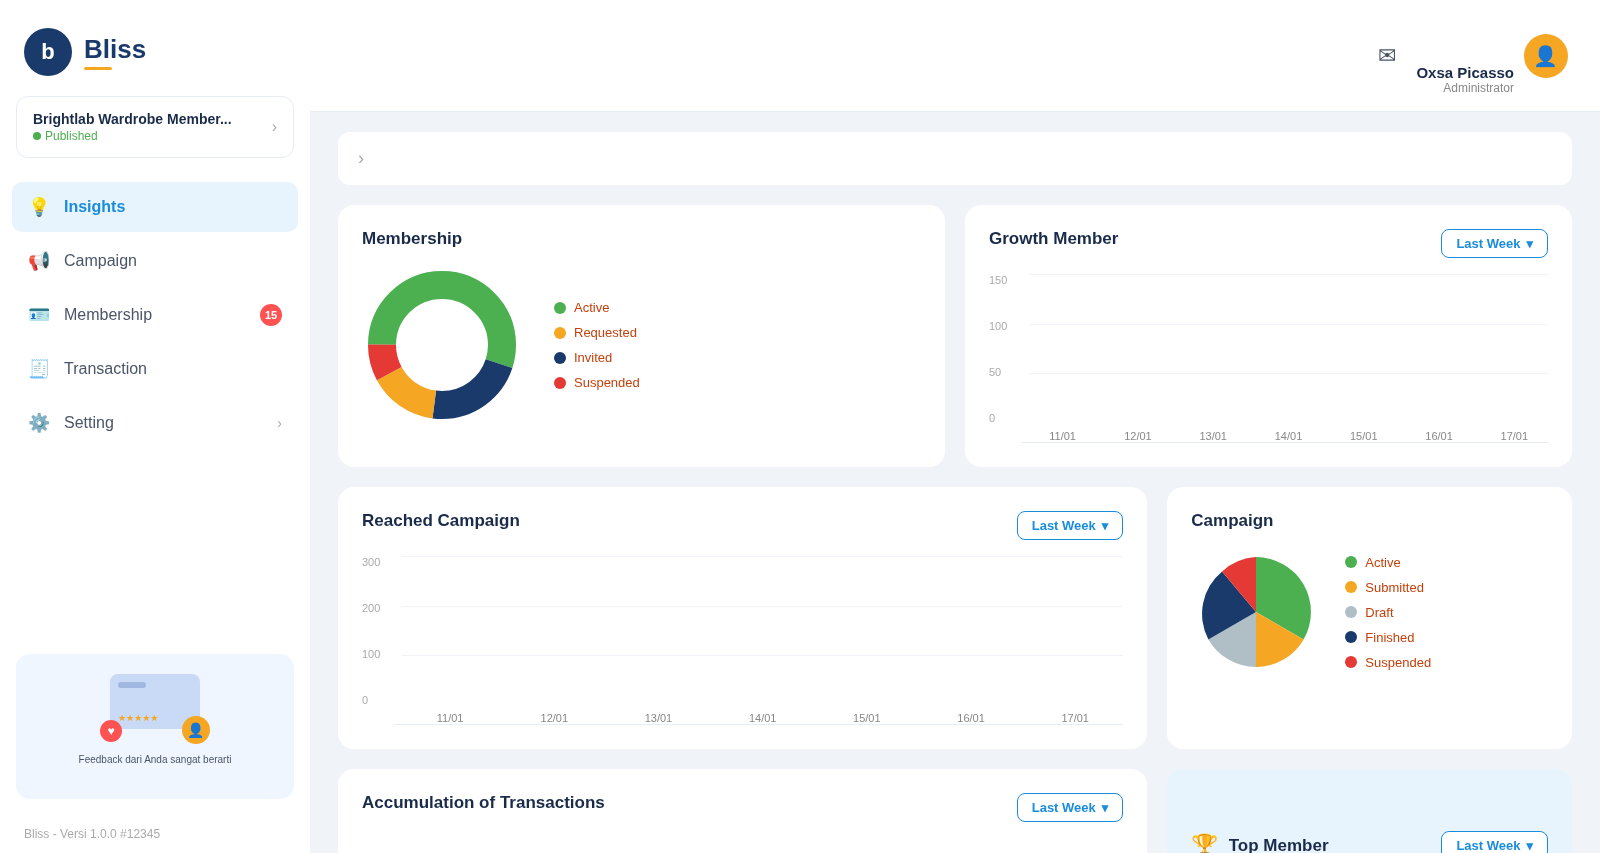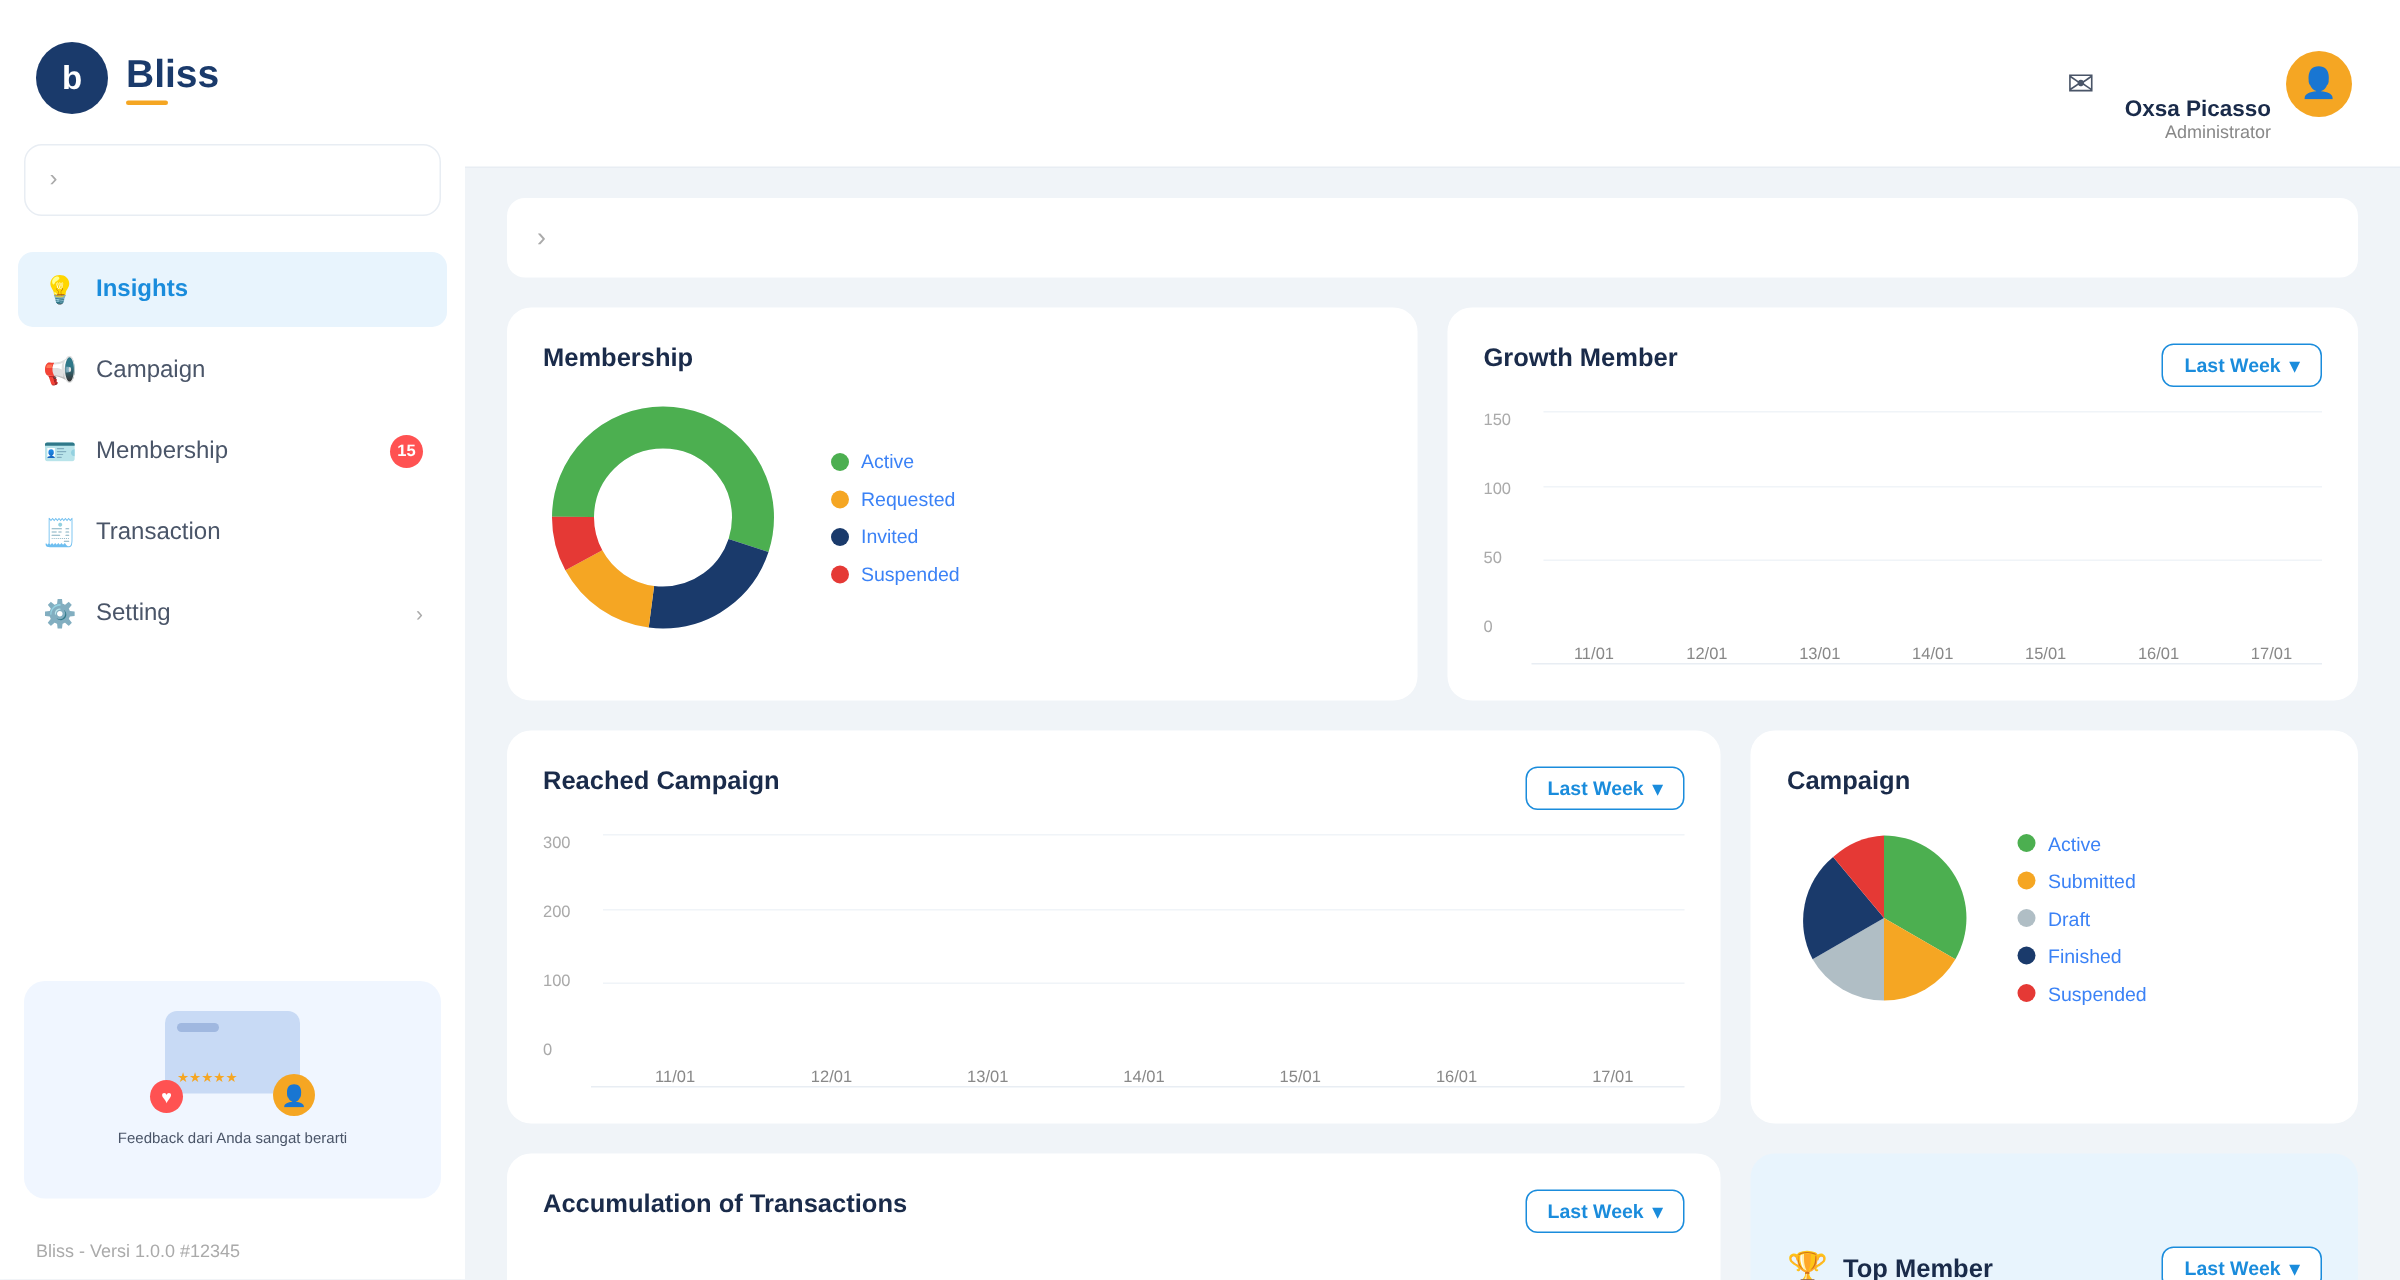--- a/index.html
+++ b/index.html
@@ -183,21 +183,21 @@
     }
 
     
     .donut-container {
       display: flex;
       align-items: center;
       gap: 32px;
     }
     .donut-svg { flex-shrink: 0; }
     .legend { display: flex; flex-direction: column; gap: 10px; }
-    .legend-item { display: flex; align-items: center; gap: 8px; font-size: 13px; color: #3b82f6; }
+    .legend-item { display: flex; align-items: center; gap: 8px; font-size: 13px; color: #c2410c; }
     .legend-dot { width: 12px; height: 12px; border-radius: 50%; flex-shrink: 0; }
     .bar-group { display: flex; flex-direction: column; align-items: center; flex: 1; }
     .bar { border-radius: 4px 4px 0 0; width: 100%; }
     .y-axis { position: absolute; left: 0; top: 0; display: flex; flex-direction: column; justify-content: space-between; height: 150px; }
     .y-label { font-size: 11px; color: #aaa; }
     .bar-chart-wrap { position: relative; padding-left: 32px; }
 
     
     .dropdown-btn {
       border: 1.5px solid #1a8cdc;
@@ -252,20 +252,27 @@
 <div class="sidebar">
   <div class="sidebar-logo">
     <div class="logo-icon">b</div>
     <div>
       <div style="font-size:26px;font-weight:800;color:#1a3a6b;">Bliss</div>
       <div style="width:28px;height:3px;background:#f5a623;border-radius:2px;margin-top:2px;"></div>
     </div>
   </div>
 
   <div class="sidebar-org">
+    <div class="sidebar-org-info">
+      <span class="sidebar-org-name">Brightlab Wardrobe Member...</span>
+      <span class="sidebar-org-status">
+        <span class="dot"></span>
+        <span>Published</span>
+      </span>
+    </div>
     <span class="sidebar-org-chevron">›</span>
   </div>
 
   <nav class="sidebar-nav">
     <div class="nav-item active">
       <span class="nav-icon">💡</span>
       <span>Insights</span>
     </div>
     <div class="nav-item">
       <span class="nav-icon">📢</span>

